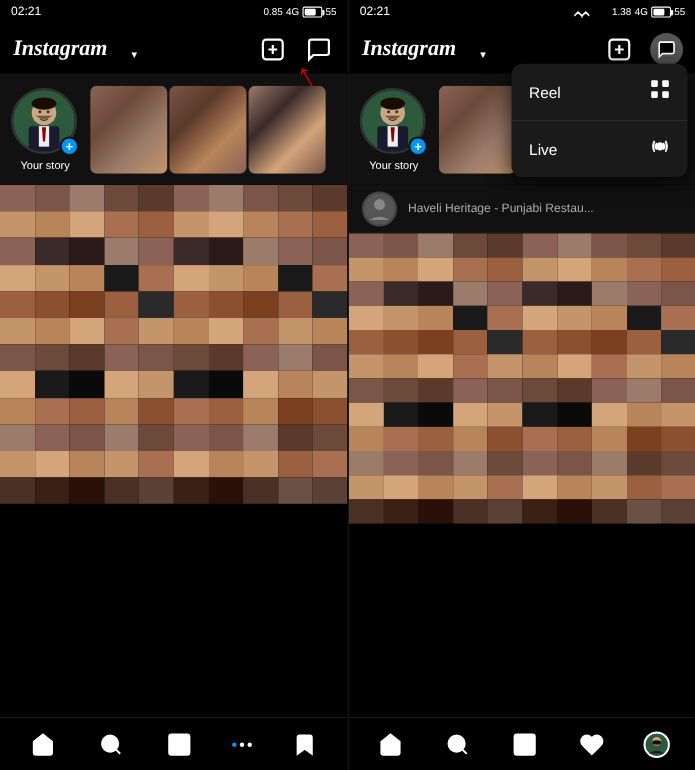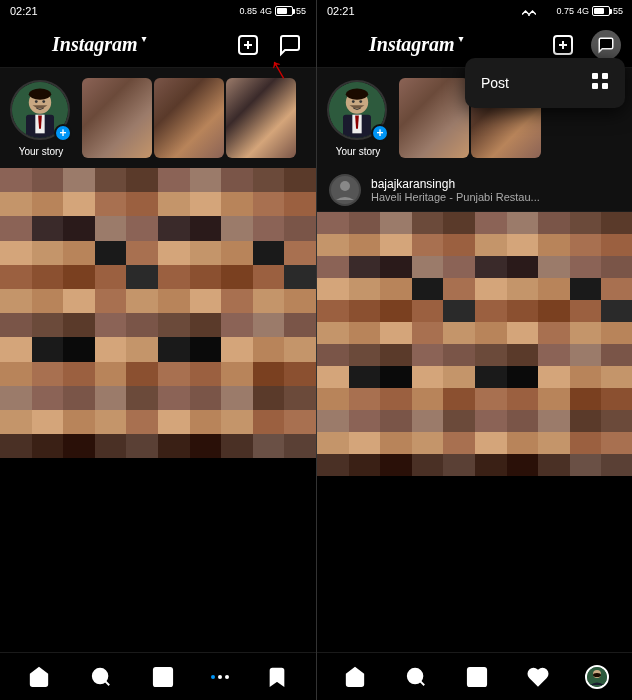--- a/index.html
+++ b/index.html
@@ -74,23 +74,22 @@
       height: 46px;
       background: #000;
       display: flex;
       align-items: center;
       justify-content: space-between;
       padding: 0 12px;
       border-bottom: 1px solid #1a1a1a;
     }
     .logo-area {
       display: flex;
-      align-items: flex-start;
-      gap: 4px;
-      margin-left: 40px;
+      align-items: flex-end;
+      gap: 22px;
     }
     .logo-text {
       color: #fff;
       font-size: 20px;
       font-weight: 700;
       font-style: italic;
       font-family: Georgia, serif;
     }
     .dropdown-arrow {
       color: #fff;
@@ -576,21 +575,21 @@
       <svg width="14" height="10" viewBox="0 0 14 10">
           <path d="M0 8.5L3.5 5 7 8.5 10.5 5 14 8.5" fill="none" stroke="#fff" stroke-width="1.5"></path>
           <circle cx="7" cy="10" r="1" fill="#fff"></circle>
         </svg>
       <svg width="12" height="10" viewBox="0 0 12 10" style="margin-left:2px">
           <rect x="0" y="6" width="2" height="4" rx="0.5"></rect>
           <rect x="3" y="4" width="2" height="6" rx="0.5"></rect>
           <rect x="6" y="2" width="2" height="8" rx="0.5"></rect>
           <rect x="9" y="0" width="2" height="10" rx="0.5"></rect>
         </svg>
-      <span class="status-icon-text">0.75</span>
+      <span class="status-icon-text">1.38</span>
       <span class="status-icon-text">4G</span>
       <div class="battery-box">
         <div class="battery-fill"></div>
         <div class="battery-tip"></div>
       </div>
       <span class="status-icon-text">55</span>
     </div>
   </div>
 
   <div class="app-header">
@@ -646,21 +645,20 @@
 
   <div class="notification-row">
     <div class="notif-avatar">
       <svg width="28" height="28" viewBox="0 0 28 28">
         <circle cx="14" cy="14" r="14" fill="#555"></circle>
         <circle cx="14" cy="10" r="5" fill="#888"></circle>
         <path d="M5 24 Q14 18 23 24" fill="#888"></path>
       </svg>
     </div>
     <div>
-      <div class="notif-text">bajajkaransingh</div>
       <div class="notif-subtext">Haveli Heritage - Punjabi Restau...</div>
     </div>
   </div>
 
   <div class="feed-area" style="height:calc(700px - 22px - 46px - 100px - 44px - 48px)">
     <div class="color-mosaic" id="mosaic-right" style="height:100%">
     <div style="background: rgb(139, 99, 86);"></div>
         <div style="background: rgb(122, 85, 72);"></div>
         <div style="background: rgb(155, 123, 106);"></div>
         <div style="background: rgb(107, 74, 58);"></div>
@@ -782,27 +780,39 @@
         <div style="background: rgb(90, 64, 53);"></div>
       </div>
   </div>
 
   <div class="red-arrow" style="top:55px;right:35px;color:#cc0000;font-size:28px;transform:rotate(-20deg)">
     ↑
   </div>
 
   <div class="dropdown-menu">
     <div class="dropdown-item">
-      <span>Post</span>
+      <span>Reel</span>
       <span class="dropdown-item-icon">
         <svg width="18" height="18" viewBox="0 0 18 18" fill="#fff">
           <rect x="1" y="1" width="6" height="6" rx="1"></rect>
             <rect x="11" y="1" width="6" height="6" rx="1"></rect>
           <rect x="1" y="11" width="6" height="6" rx="1"></rect>
             <rect x="11" y="11" width="6" height="6" rx="1"></rect>
+        </svg>
+      </span>
+    </div>
+    <div class="dropdown-item">
+      <span>Live</span>
+      <span class="dropdown-item-icon">
+        <svg width="18" height="18" viewBox="0 0 18 18" fill="none" stroke="#fff" stroke-width="1.5">
+          <circle cx="9" cy="9" r="3"></circle>
+          <path d="M4 4 Q1 9 4 14"></path>
+          <path d="M14 4 Q17 9 14 14"></path>
+          <path d="M6 6 Q4 9 6 12"></path>
+          <path d="M12 6 Q14 9 12 12"></path>
         </svg>
       </span>
     </div>
   </div>
 
   <div class="bottom-nav">
     <div class="nav-icon">
       <svg width="22" height="22" viewBox="0 0 24 24" fill="none" stroke="#fff" stroke-width="2">
           <path d="M3 9l9-7 9 7v11a2 2 0 01-2 2H5a2 2 0 01-2-2z"></path>
           <polyline points="9 22 9 12 15 12 15 22"></polyline>

